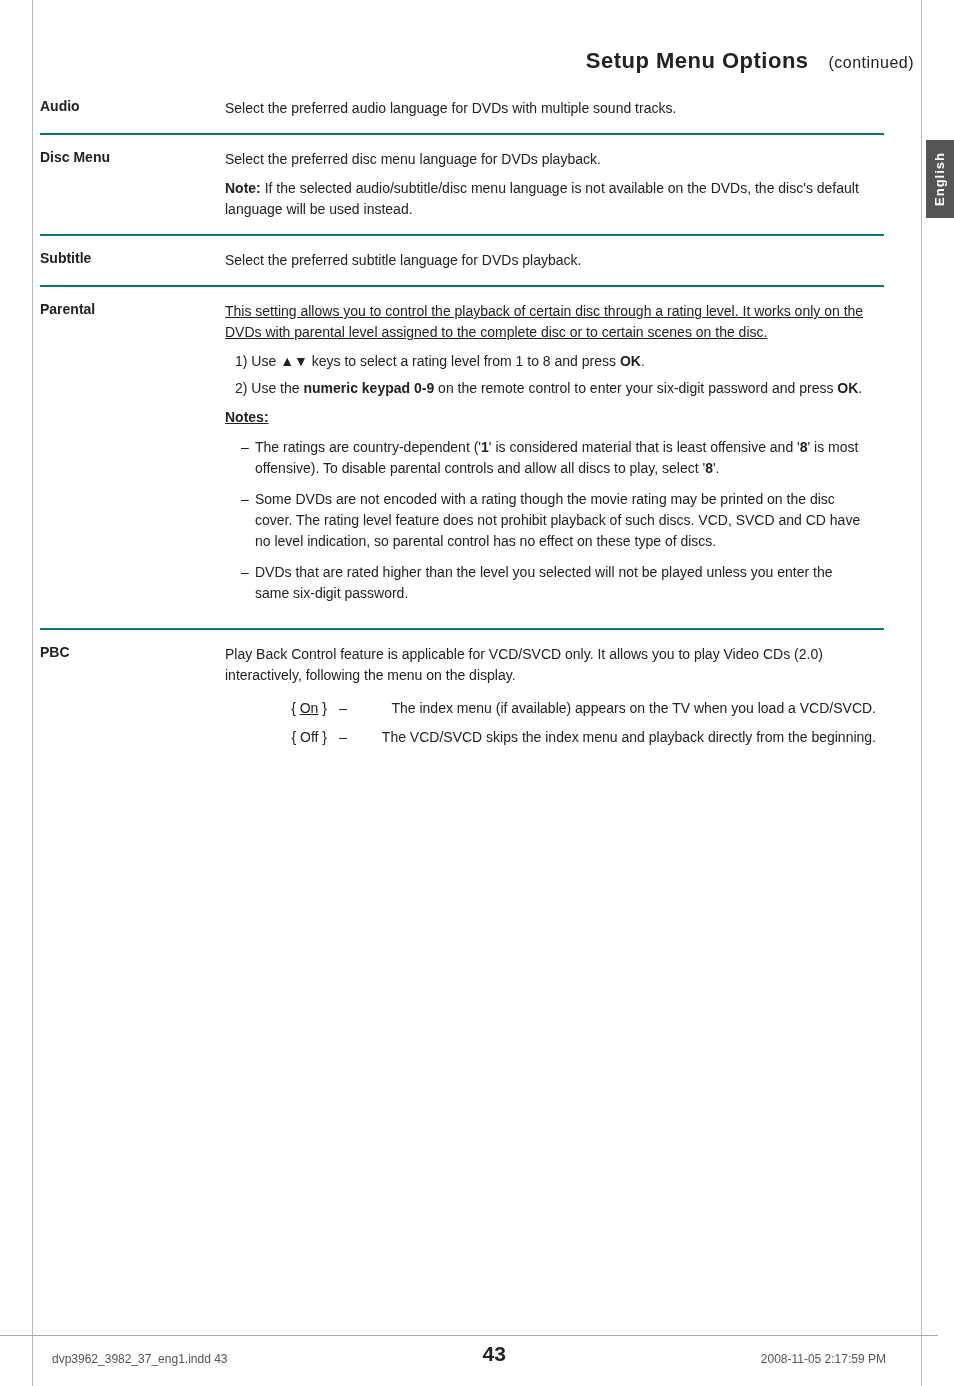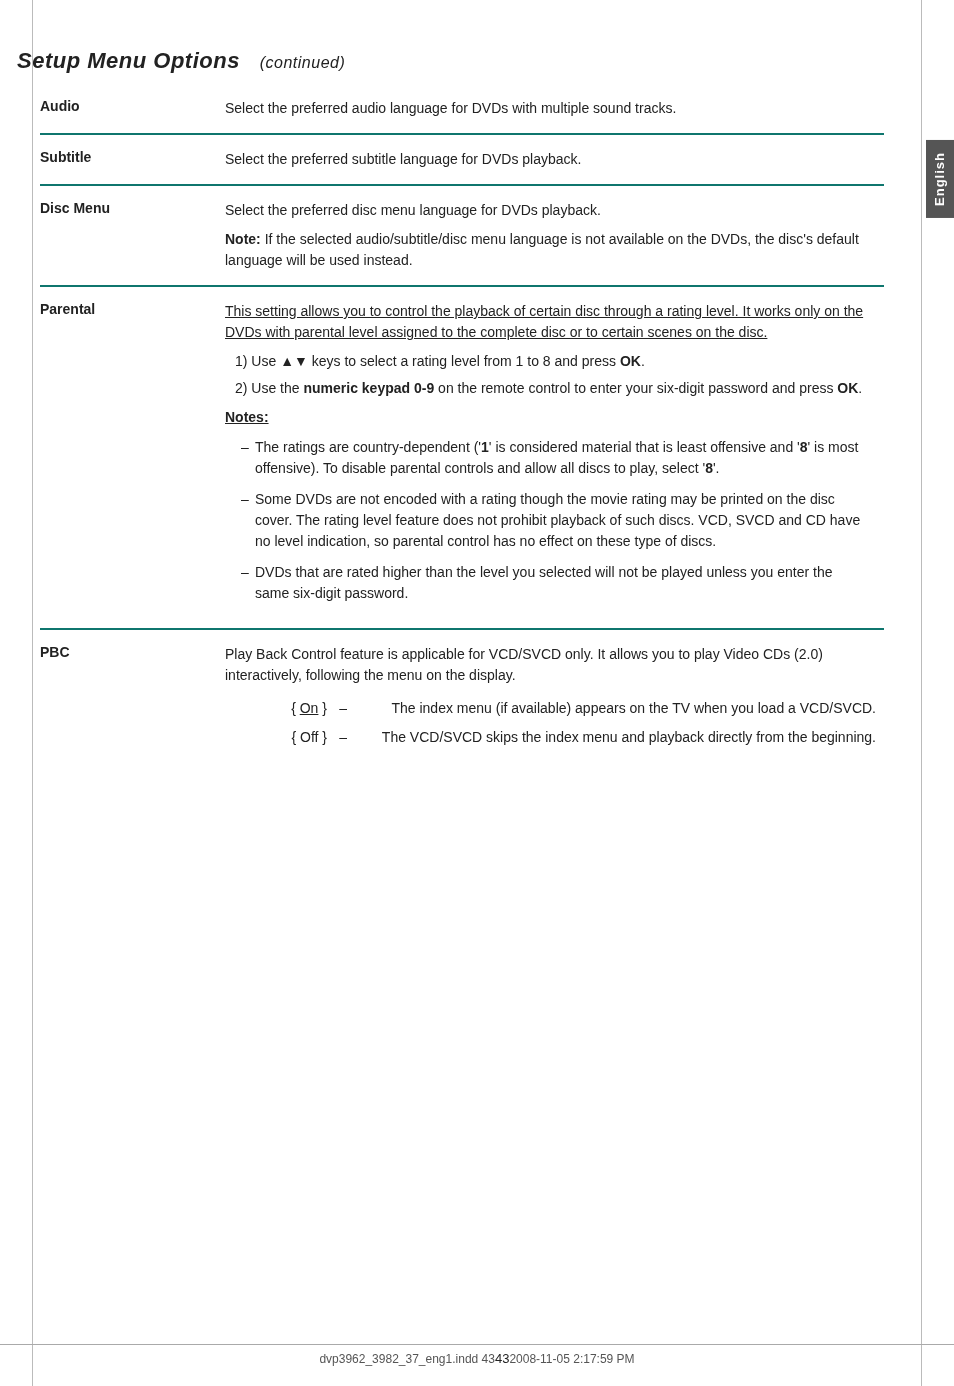--- a/index.html
+++ b/index.html
@@ -34,26 +34,25 @@
       transform: rotate(180deg);
       font-size: 13px;
       font-weight: bold;
       padding: 12px 6px;
       letter-spacing: 1px;
       z-index: 10;
     }
 
     
     .page-header {
-      text-align: left;
+      text-align: right;
       padding: 18px 40px 10px 17px;
       font-size: 22px;
       font-weight: bold;
       letter-spacing: 0.5px;
-      font-style: italic;
     }
     .page-header .continued {
       font-size: 16px;
       font-weight: normal;
     }
 
     
     .content-area {
       padding: 0 40px 0 40px;
       margin-right: 30px;
@@ -165,35 +164,35 @@
     }
     .pbc-dash-col {
       width: 20px;
     }
 
     
     .page-footer {
       position: absolute;
       bottom: 20px;
       left: 0;
-      right: 0;
-      padding: 0 40px;
+      right: 16px;
+      padding: 0 52px;
       display: flex;
-      justify-content: center;
+      justify-content: space-between;
       align-items: flex-end;
       font-size: 12px;
       color: #555;
       border-top: 1px solid #aaa;
       padding-top: 6px;
     }
 
     .page-number {
-      font-size: 13px;
+      font-size: 21px;
       color: #222;
-      font-weight: normal;
+      font-weight: bold;
       text-align: right;
     }
 
     
     .left-border-line {
       position: absolute;
       left: 32px;
       top: 0;
       bottom: 0;
       width: 1px;
@@ -236,36 +235,36 @@
         <td class="option-label-cell">
           <span>Audio</span>
         </td>
         <td class="option-desc-cell">
           <span>Select the preferred audio language for DVDs with multiple sound tracks.</span>
         </td>
       </tr>
 
       <tr class="option-row option-row-separator">
         <td class="option-label-cell">
-          <span>Subtitle</span>
-        </td>
-        <td class="option-desc-cell">
-          <span>Select the preferred subtitle language for DVDs playback.</span>
-        </td>
-      </tr>
-
-      <tr class="option-row option-row-separator">
-        <td class="option-label-cell">
           <span>Disc Menu</span>
         </td>
         <td class="option-desc-cell">
           <p style="margin-bottom:8px;">Select the preferred disc menu language for DVDs playback.</p>
           <p>
             <span class="bold">Note:</span><span> If the selected audio/subtitle/disc menu language is not available on the DVDs, the disc's default language will be used instead.</span>
           </p>
+        </td>
+      </tr>
+
+      <tr class="option-row option-row-separator">
+        <td class="option-label-cell">
+          <span>Subtitle</span>
+        </td>
+        <td class="option-desc-cell">
+          <span>Select the preferred subtitle language for DVDs playback.</span>
         </td>
       </tr>
 
       <tr class="option-row option-row-separator">
         <td class="option-label-cell">
           <span>Parental</span>
         </td>
         <td class="option-desc-cell">
           <p style="margin-bottom:8px;text-decoration:underline;">This setting allows you to control the playback of certain disc through a rating level. It works only on the DVDs with parental level assigned to the complete disc or to certain scenes on the disc.</p>
           <ol class="numbered-list">

